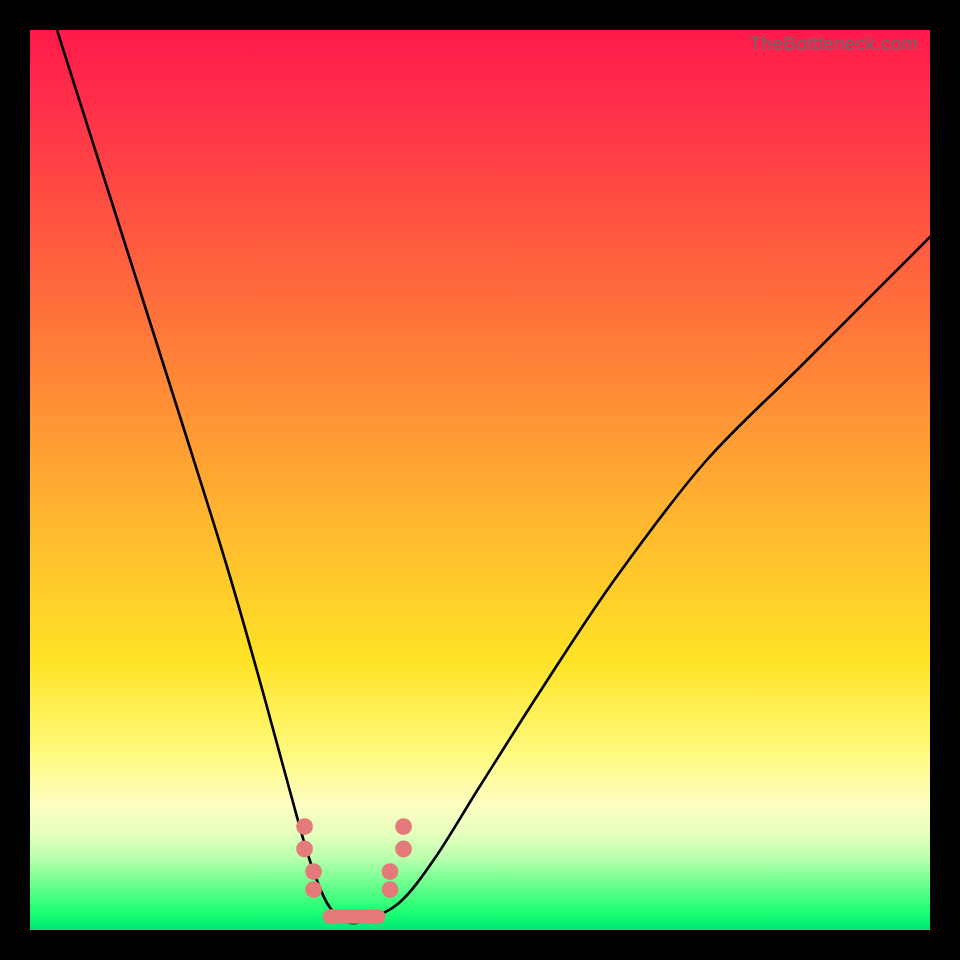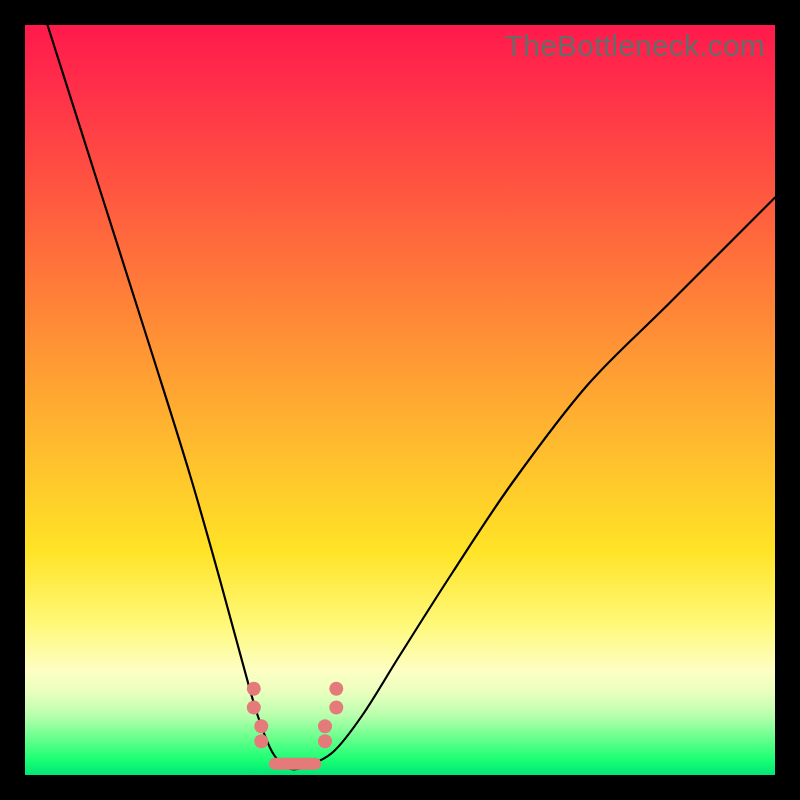--- a/index.html
+++ b/index.html
@@ -31,21 +31,21 @@
       #6aff8d 95%,
       #1aff73 98%,
       #00e676 100%
     );
   }
   .watermark {
     position: absolute;
     top: 4px;
     right: 10px;
     color: #6a6a6a;
-    font-size: 30px;
+    font-size: 16px;
     font-weight: 500;
     letter-spacing: 0.2px;
     user-select: none;
     margin-left: 20px;
   }
   svg.curve {
     position: absolute;
     left: 0;
     top: 0;
     width: 750px;

